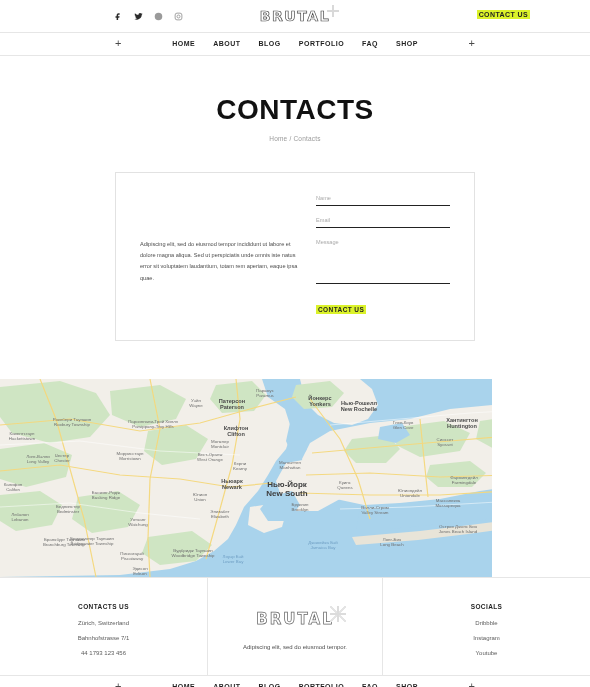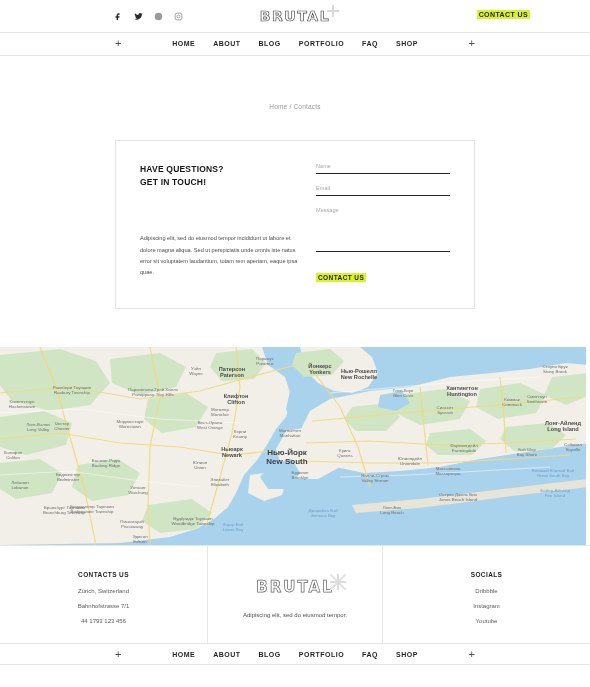--- a/index.html
+++ b/index.html
@@ -181,21 +181,21 @@
     text-decoration: none;
     border: none;
     cursor: pointer;
     font-family: "Liberation Sans", sans-serif;
   }
 
   
   .map {
     position: relative;
     margin-top: 38px;
-    width: 586px;
+    width: 492px;
     height: 198px;
     overflow: hidden;
     background: #e9efe4;
   }
   .map svg { display:block; }
   .map-label {
     position: absolute;
     font-family: "Liberation Sans", sans-serif;
     color: #5b5b5b;
     white-space: nowrap;
@@ -324,30 +324,27 @@
       <a href="#">ABOUT</a>
       <a href="#">BLOG</a>
       <a href="#">PORTFOLIO</a>
       <a href="#">FAQ</a>
       <a href="#">SHOP</a>
     </nav>
     <span class="plus right">+</span>
   </div>
 
   <div class="hero">
+    <h1>CONTACTS</h1>
     <div class="breadcrumb">Home / Contacts</div>
   </div>
 
   <div class="card-wrap">
     <div class="card">
       <div class="card-left">
-        <div class="card-heading">
-          <span>HAVE QUESTIONS?</span><br>
-          <span>GET IN TOUCH!</span>
-        </div>
         <p class="card-para">Adipiscing elit, sed do eiusmod tempor incididunt ut labore et dolore magna aliqua. Sed ut perspiciatis unde omnis iste natus error sit voluptatem laudantium, totam rem aperiam, eaque ipsa quae.</p>
       </div>
       <div class="card-right">
         <div class="field">
           <span class="lbl">Name</span>
           <div class="line"></div>
         </div>
         <div class="field">
           <span class="lbl">Email</span>
           <div class="line"></div>

